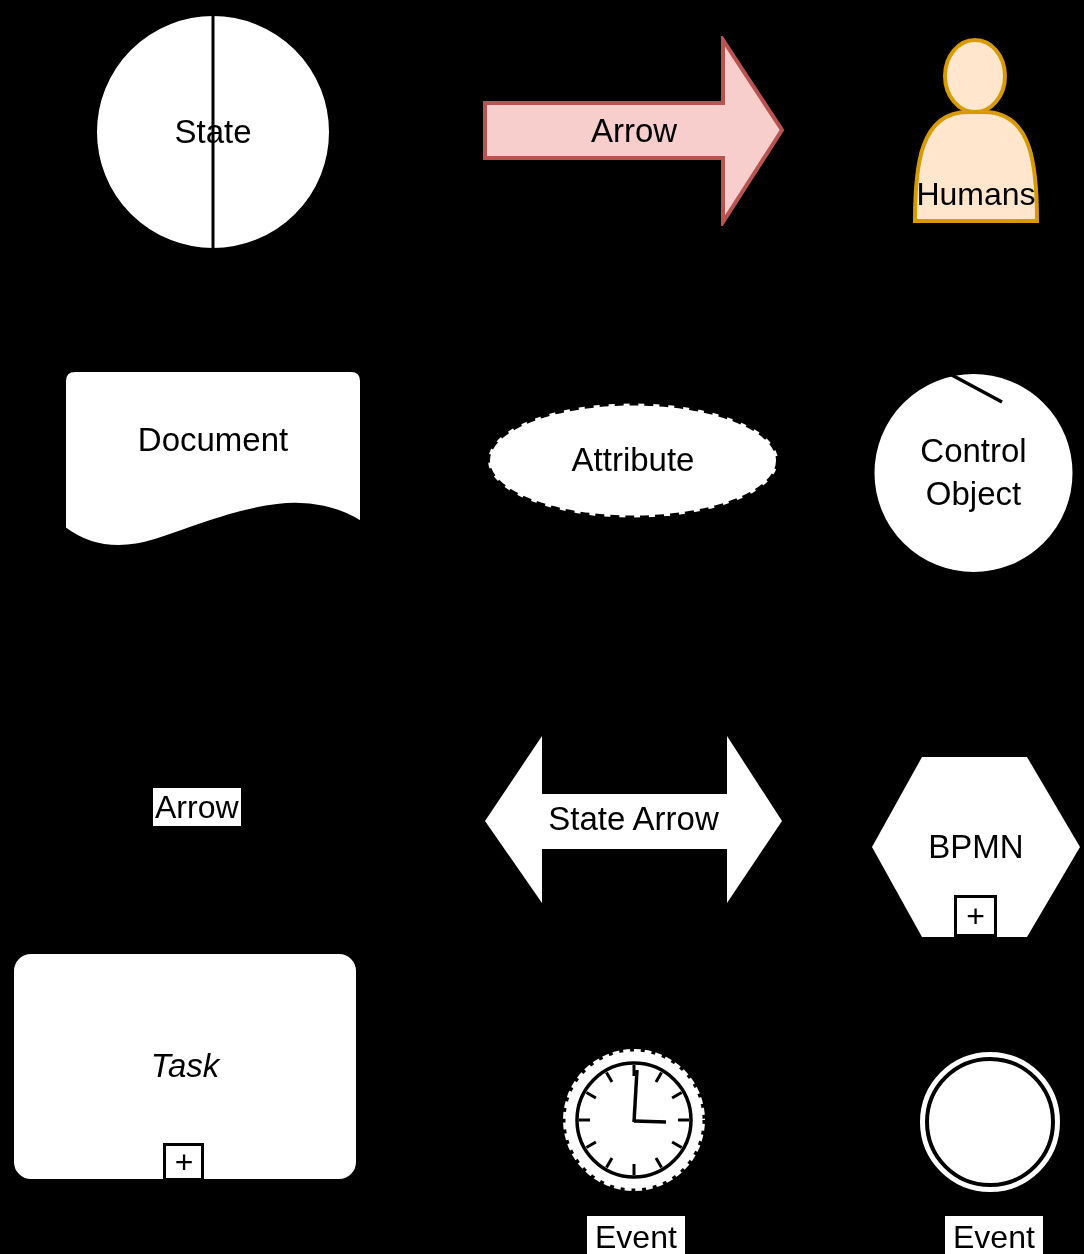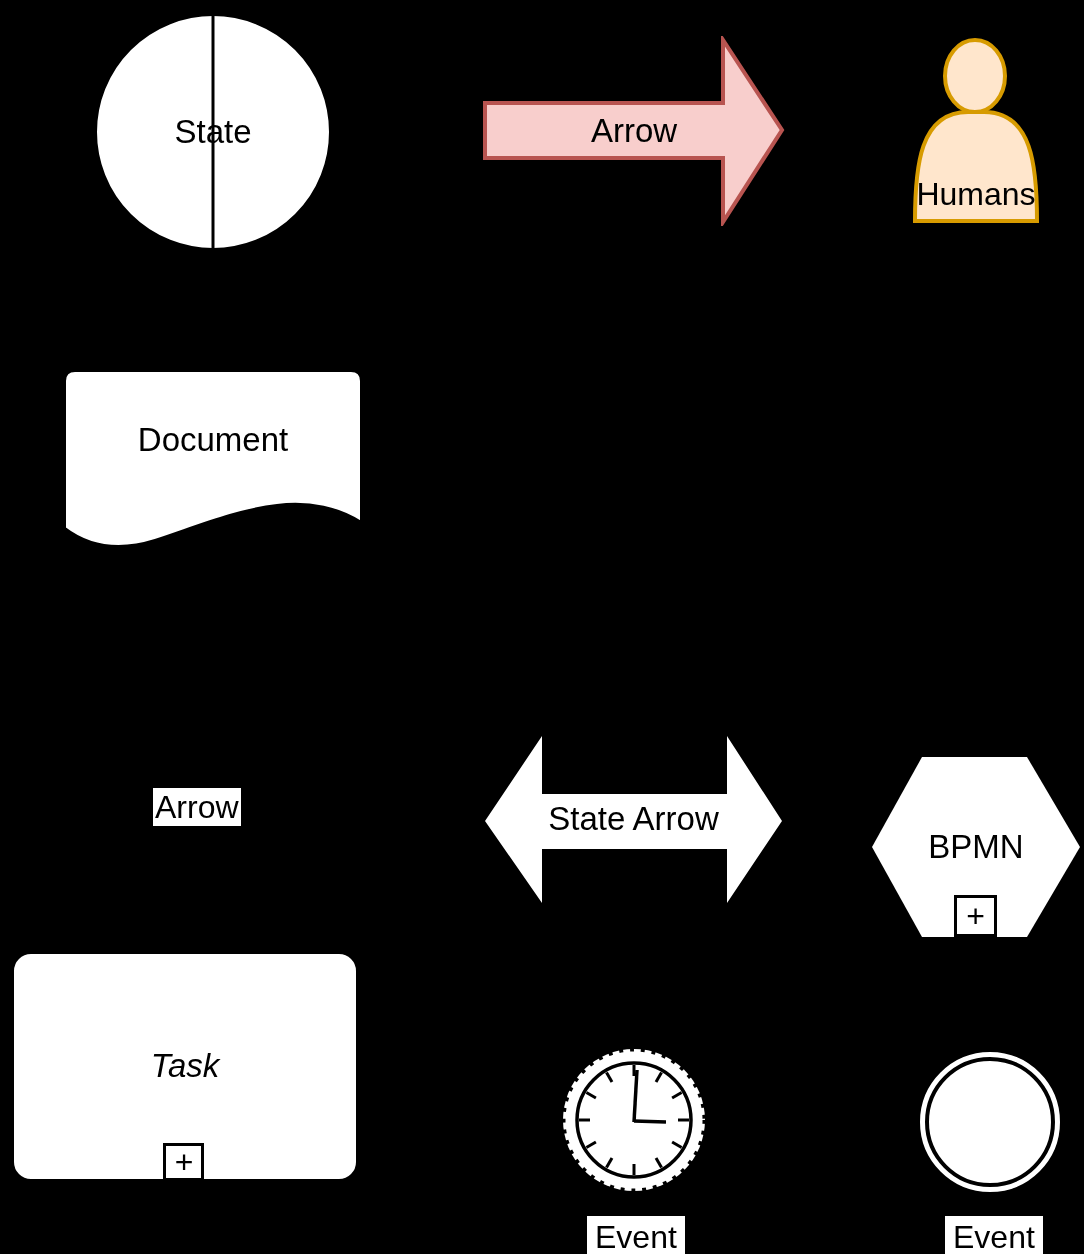--- a/index.html
+++ b/index.html
@@ -67,21 +67,35 @@
   </div>
 
   <div class="node" style="left:65px;top:363px;width:296px;height:180px;">
     <svg width="296" height="180" viewBox="0 0 296 180">
       <path d="M 0 157 L 0 10 Q 0 0 10 0 L 286 0 Q 296 0 296 10 L 296 151
                C 275 137 245 130 212 134 C 170 139 130 156 90 169 C 55 180 25 176 0 157 Z" fill="#ffffff" stroke="#000000" stroke-width="2"></path>
     </svg>
     <div class="lbl" style="bottom:42px;">Document</div>
   </div>
 
+  <div class="node" style="left:486px;top:393px;width:294px;height:119px;">
+    <svg width="294" height="119" viewBox="0 0 294 119">
+      <ellipse cx="147" cy="59.5" rx="145" ry="57" fill="#ffffff" stroke="#000000" stroke-width="4" stroke-dasharray="9 6"></ellipse>
+    </svg>
+    <div class="lbl">Attribute</div>
+  </div>
 
+  <div class="node" style="left:872px;top:363px;width:203px;height:204px;">
+    <svg width="203" height="204" viewBox="0 0 203 204">
+      <circle cx="101.5" cy="102" r="100" fill="#ffffff" stroke="#000000" stroke-width="2"></circle>
+      <line x1="76" y1="2" x2="130" y2="31" stroke="#000000" stroke-width="3.5"></line>
+    </svg>
+    <div class="lbl">Control
+Object</div>
+  </div>
 
   <div class="floating-label" style="left:153px;top:780px;padding:0 2px;line-height:38px;">Arrow</div>
 
   <div class="node" style="left:485px;top:728px;width:297px;height:167px;">
     <svg width="297" height="167" viewBox="0 0 297 167">
       <polygon points="0,85 57,0 57,58 242,58 242,0 297,85 242,167 242,113 57,113 57,167" fill="#ffffff" stroke="none"></polygon>
     </svg>
     <div class="lbl">State Arrow</div>
   </div>
 

